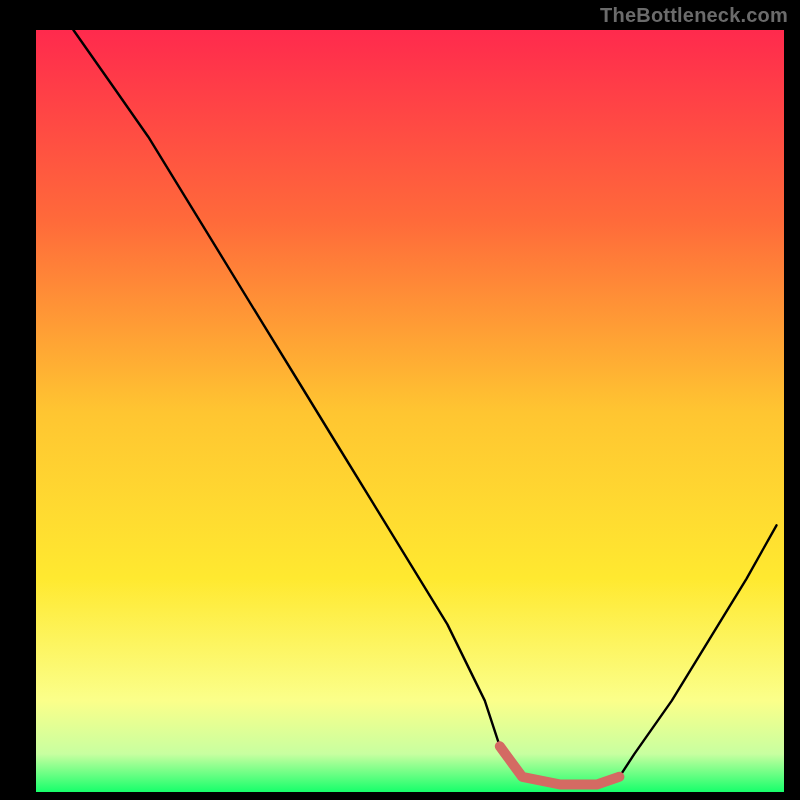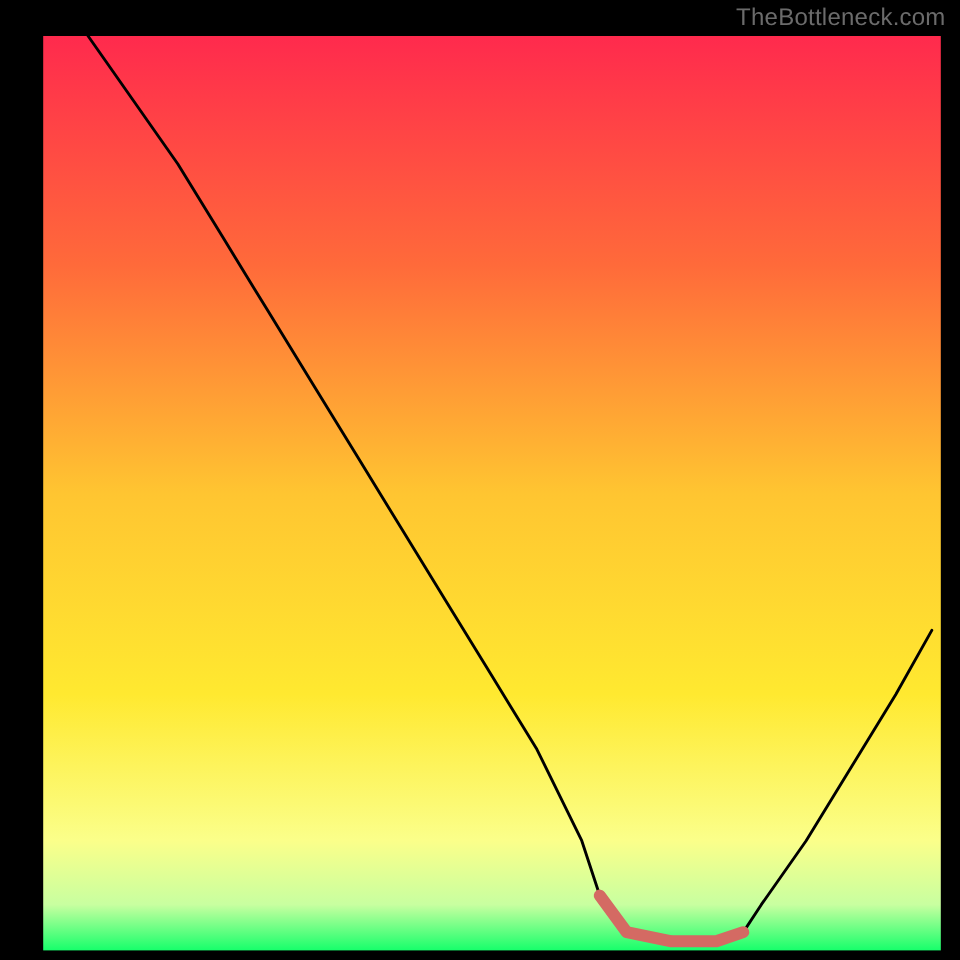--- a/index.html
+++ b/index.html
@@ -15,21 +15,21 @@
     position: relative;
     width: 800px;
     height: 800px;
     background: #000;
   }
   .watermark {
     position: absolute;
     top: 4px;
     right: 12px;
     font-size: 20px;
-    font-weight: 400;
+    font-weight: 700;
     color: #6b6b6b;
     letter-spacing: 0.2px;
     z-index: 3;
   }
   svg.plot {
     position: absolute;
     top: 0;
     left: 0;
     width: 800px;
     height: 800px;

